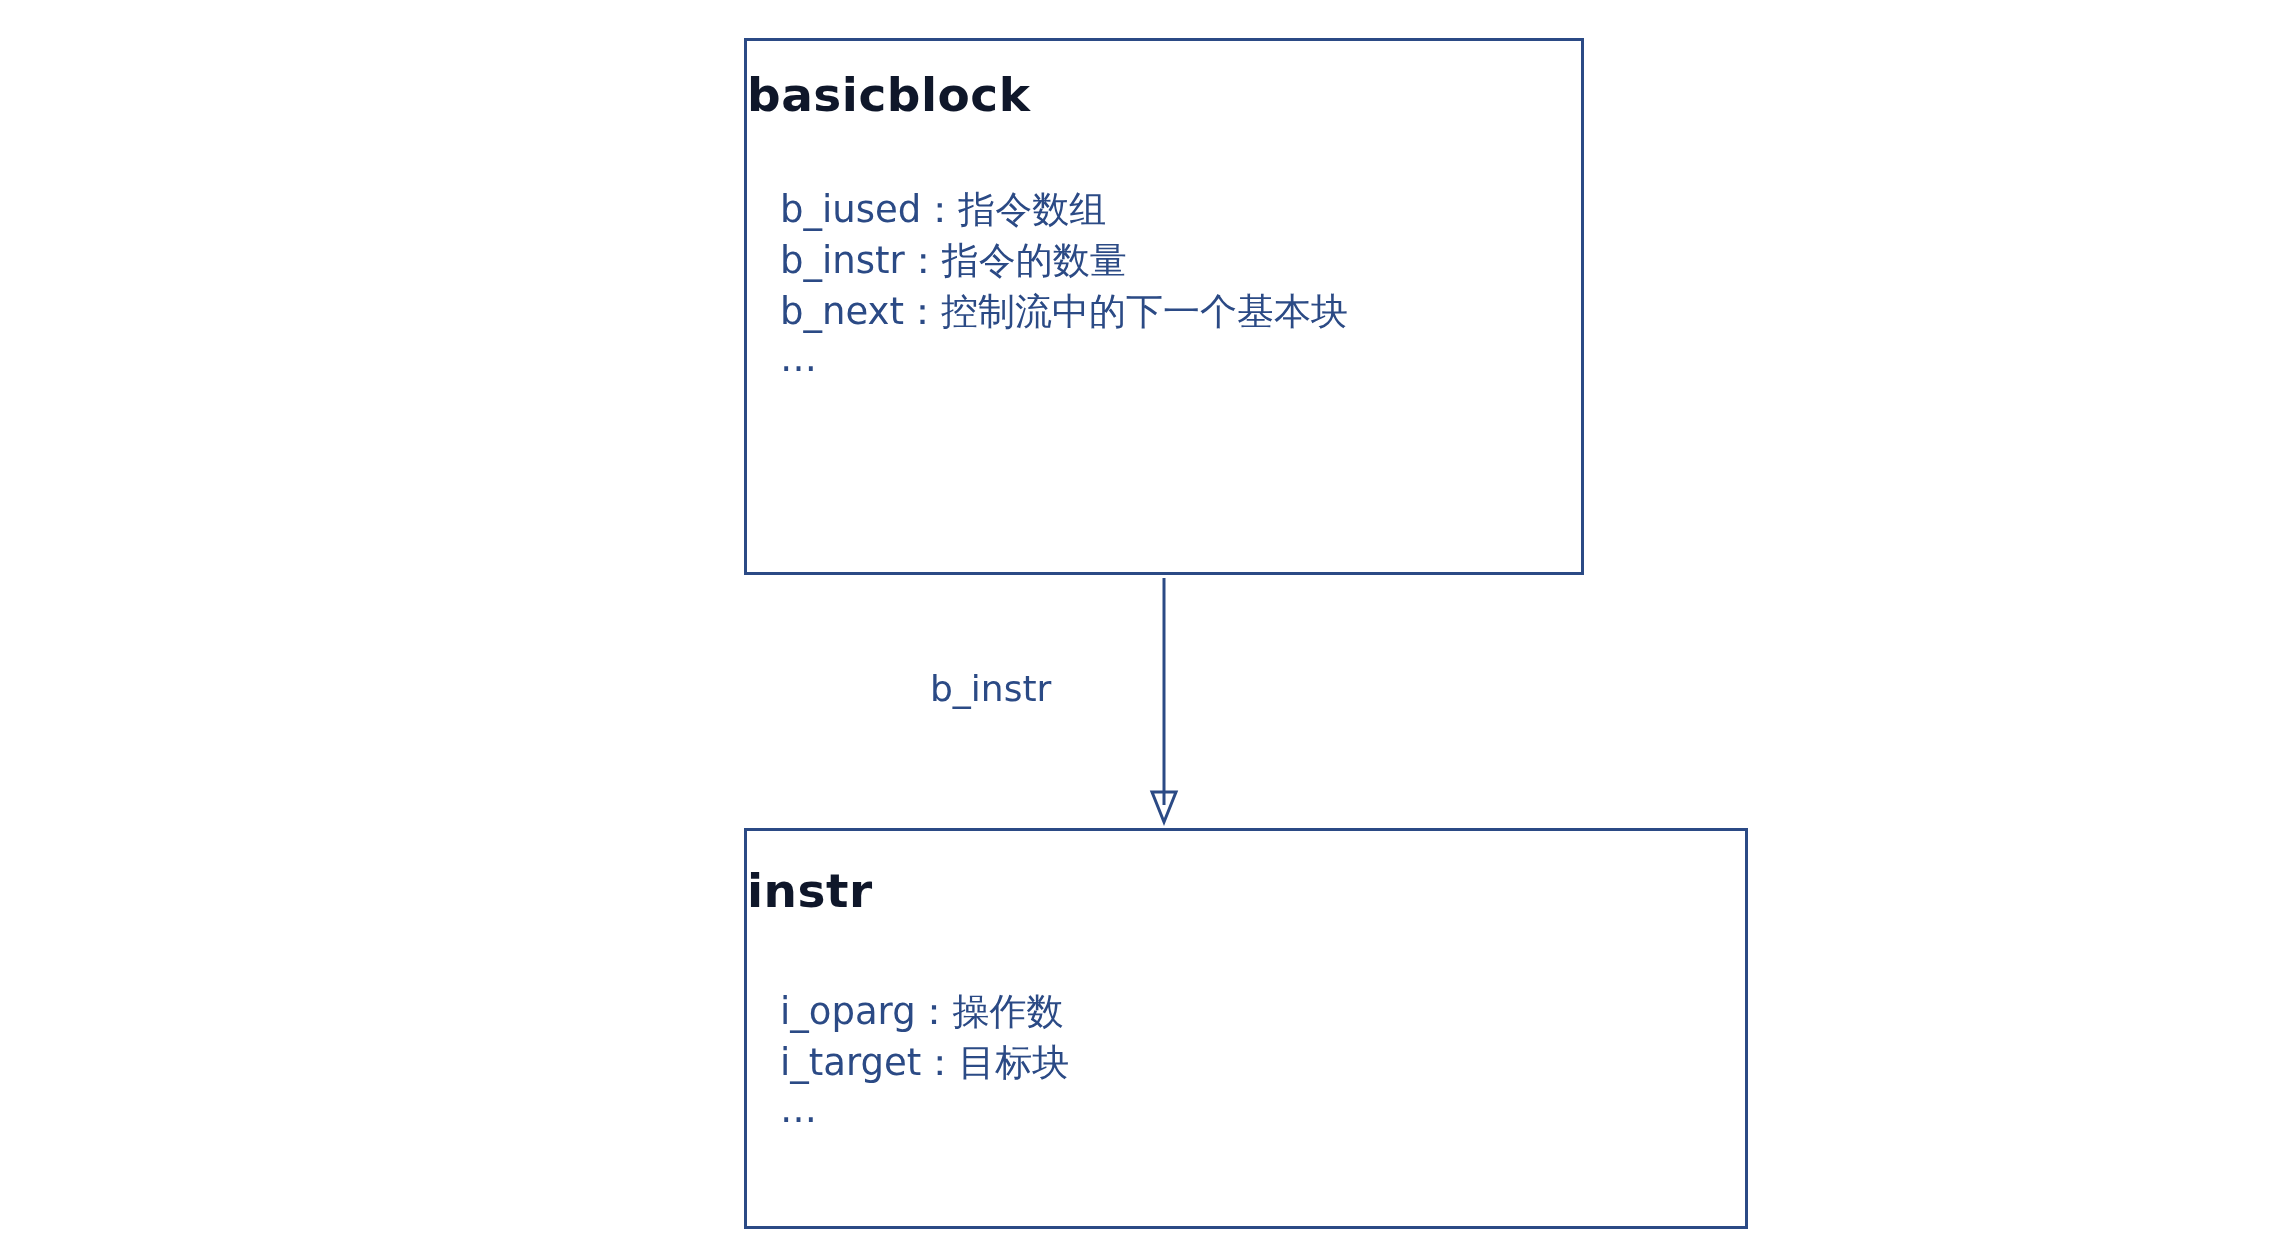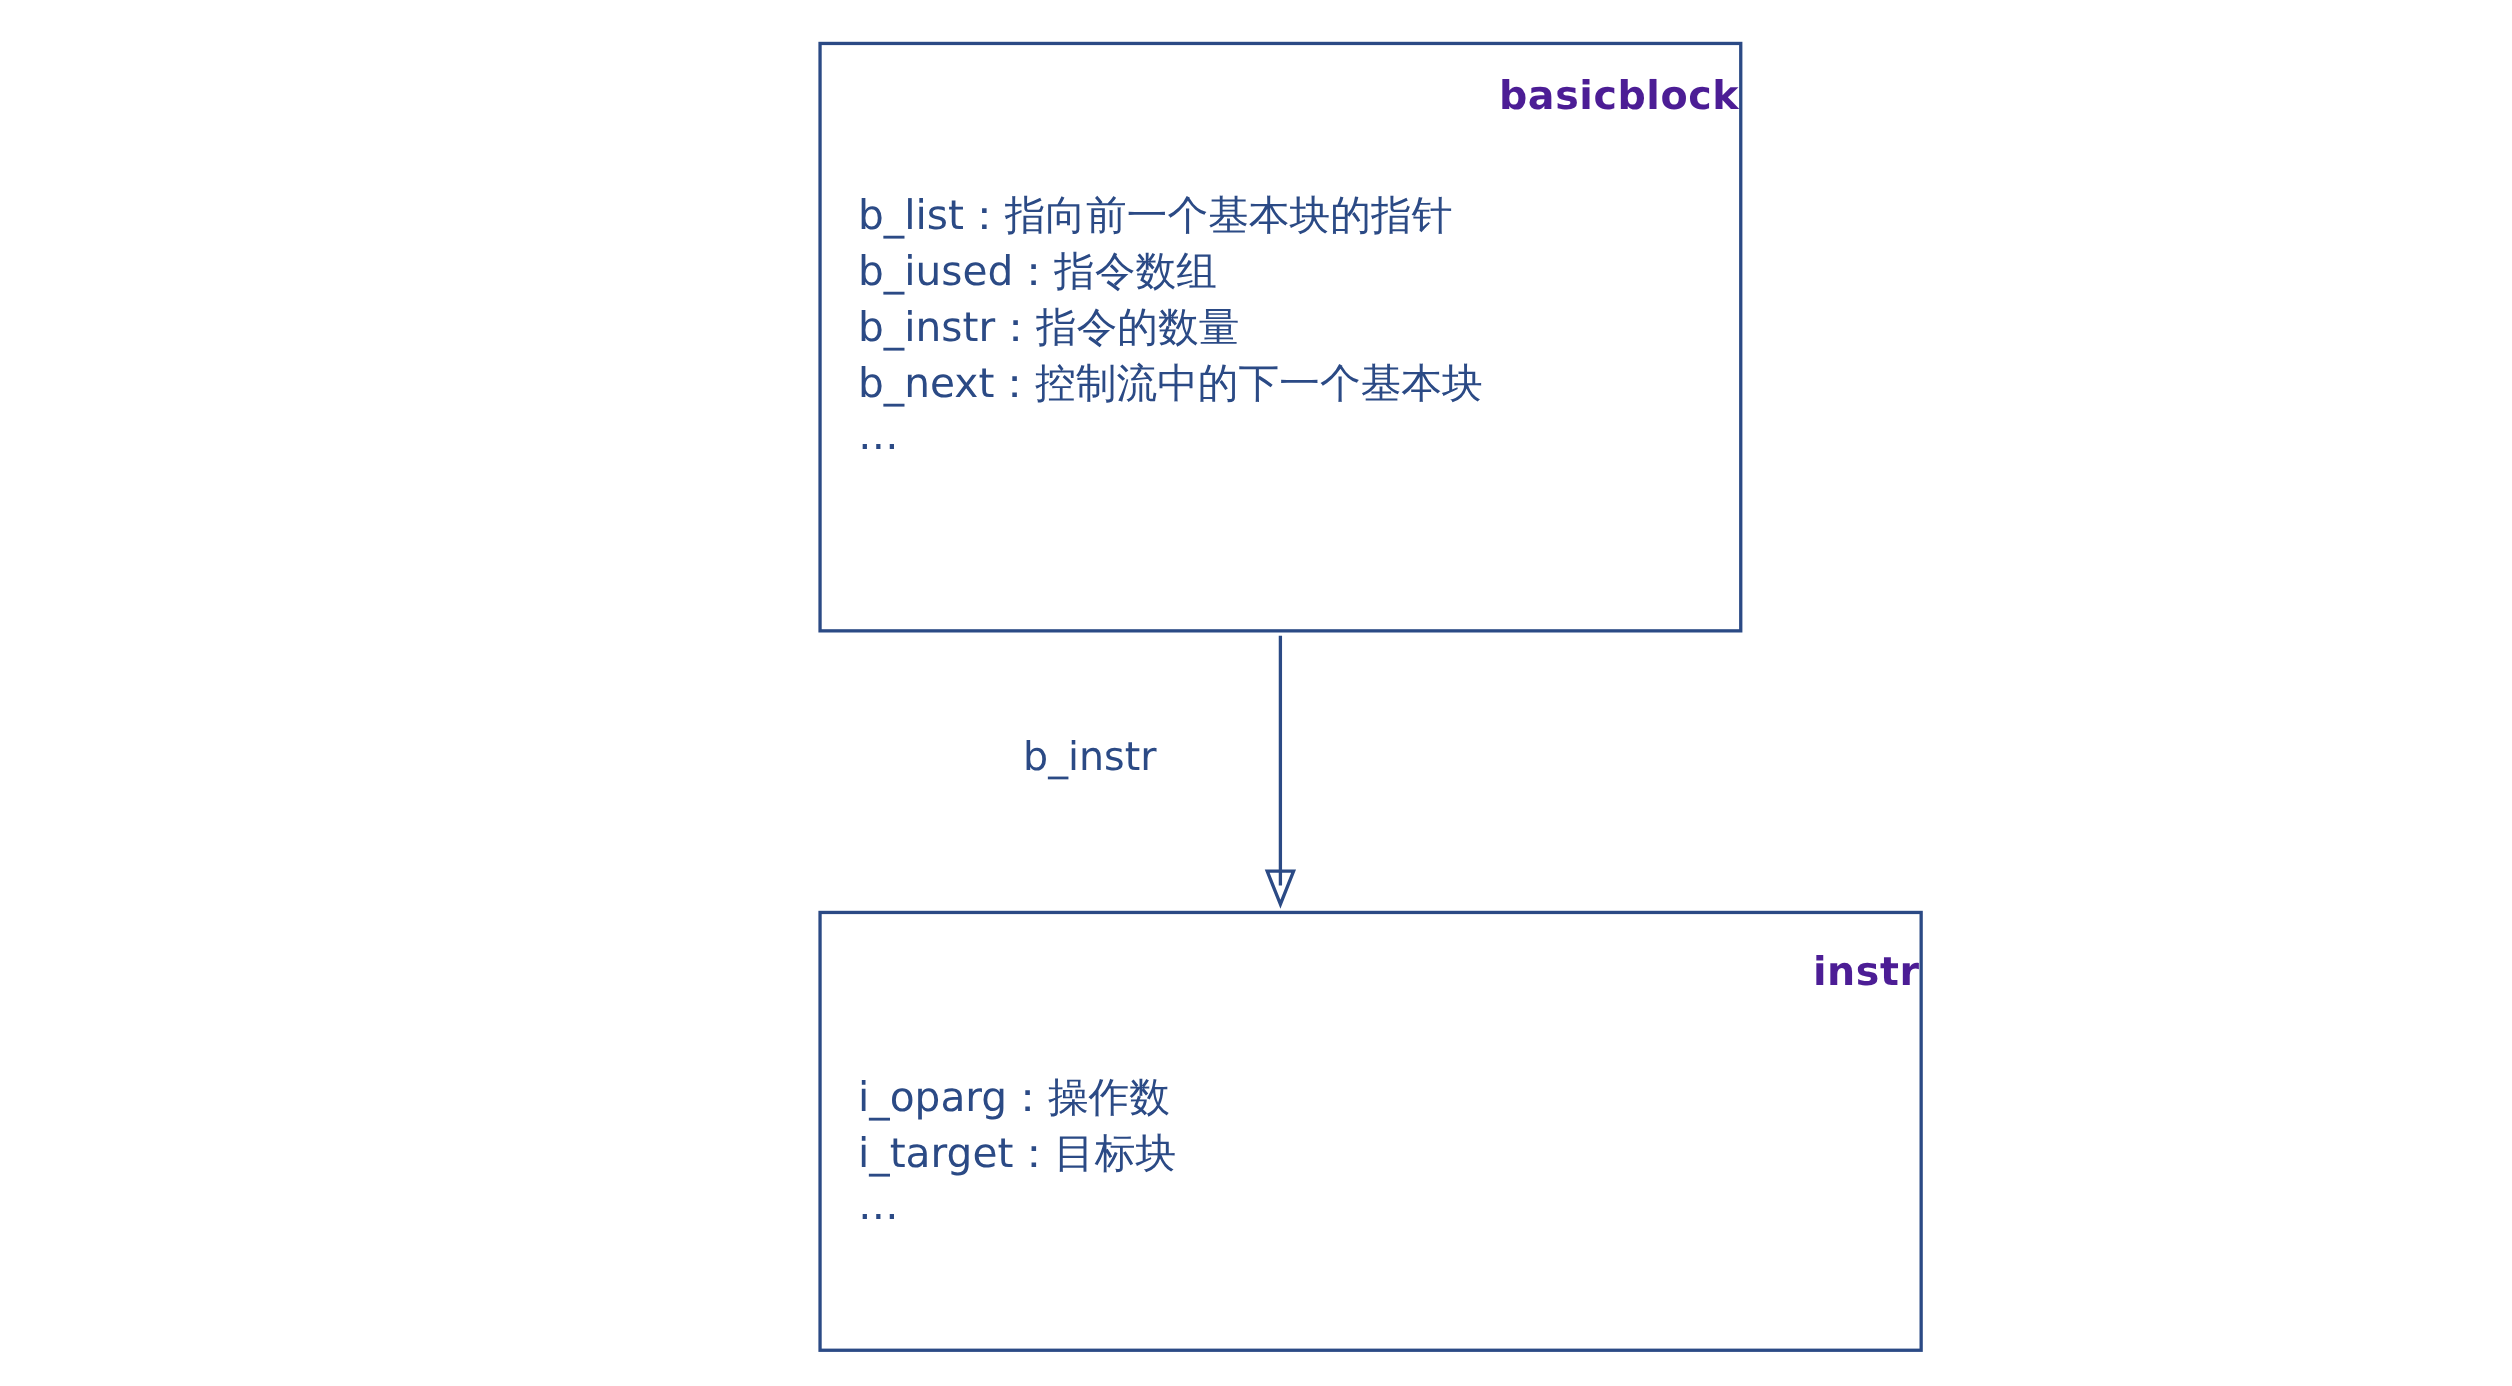--- a/index.html
+++ b/index.html
@@ -23,23 +23,23 @@
   }
 
   .node-box {
     position: absolute;
     box-sizing: border-box;
     border: 3px solid #2b4a85;
     background: #ffffff;
   }
 
   .node-title {
-    text-align: right;
-    color: #4c1d95;
-    font-size: 36px;
+    text-align: left;
+    color: #0f172a;
+    font-size: 47px;
     font-weight: 600;
     letter-spacing: 0.5px;
   }
 
   .field-list {
     margin: 0;
     padding: 0;
     list-style: none;
     color: #2b4a85;
   }
@@ -114,21 +114,20 @@
 <div id="canvas">
 
   <svg class="edge-layer" viewBox="0 0 2284 1260">
     <line x1="1164" y1="578" x2="1164" y2="805" stroke="#2b4a85" stroke-width="3"></line>
     <polygon points="1164,822 1152,792 1176,792" fill="none" stroke="#2b4a85" stroke-width="3"></polygon>
   </svg>
 
   <div class="node-box" id="node-basicblock">
     <div class="node-title">basicblock</div>
     <ul class="field-list">
-      <li class="field-item">b_list：指向前一个基本块的指针</li>
       <li class="field-item">b_iused：指令数组</li>
       <li class="field-item">b_instr：指令的数量</li>
       <li class="field-item">b_next：控制流中的下一个基本块</li>
       <li class="field-ellipsis">…</li>
     </ul>
   </div>
 
   <div id="edge-label">b_instr</div>
 
   <div class="node-box" id="node-instr">

